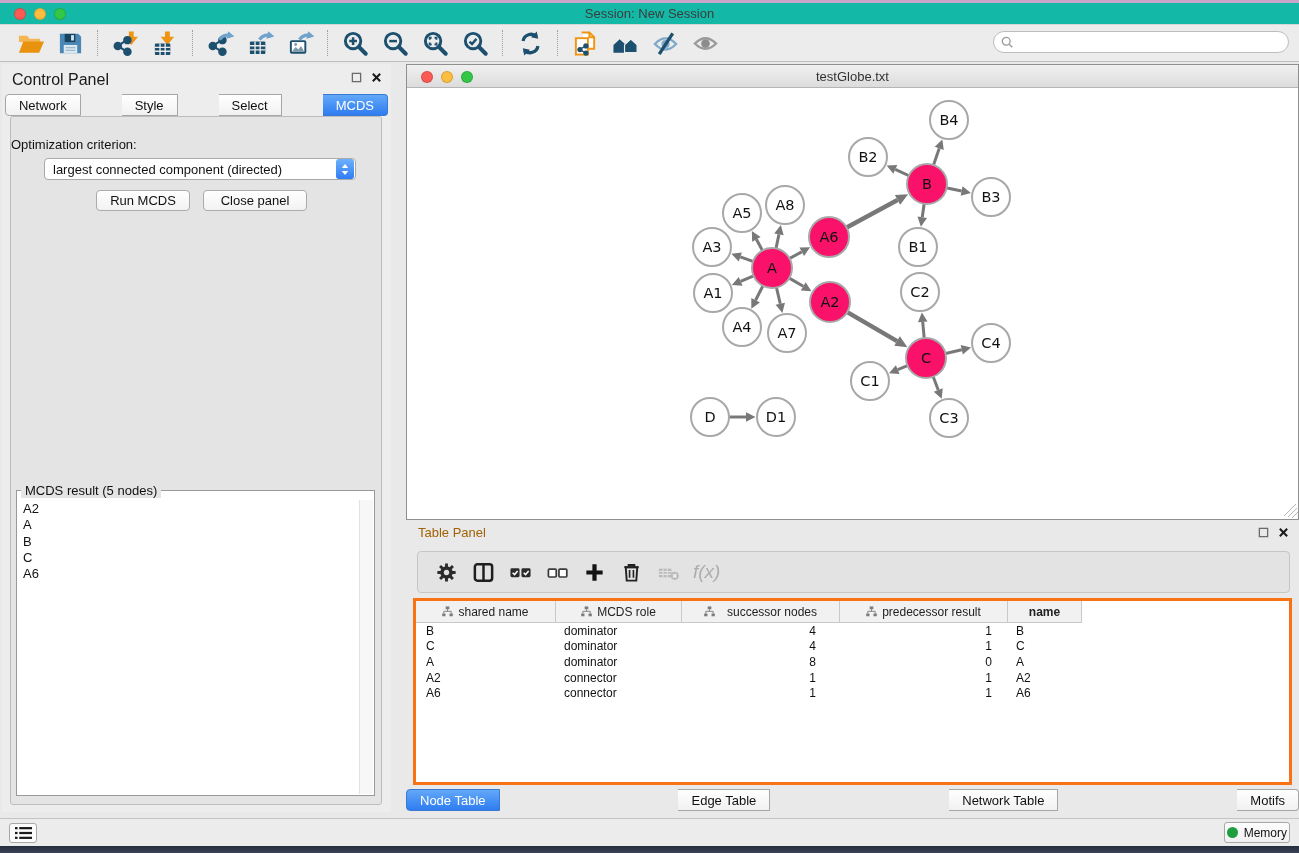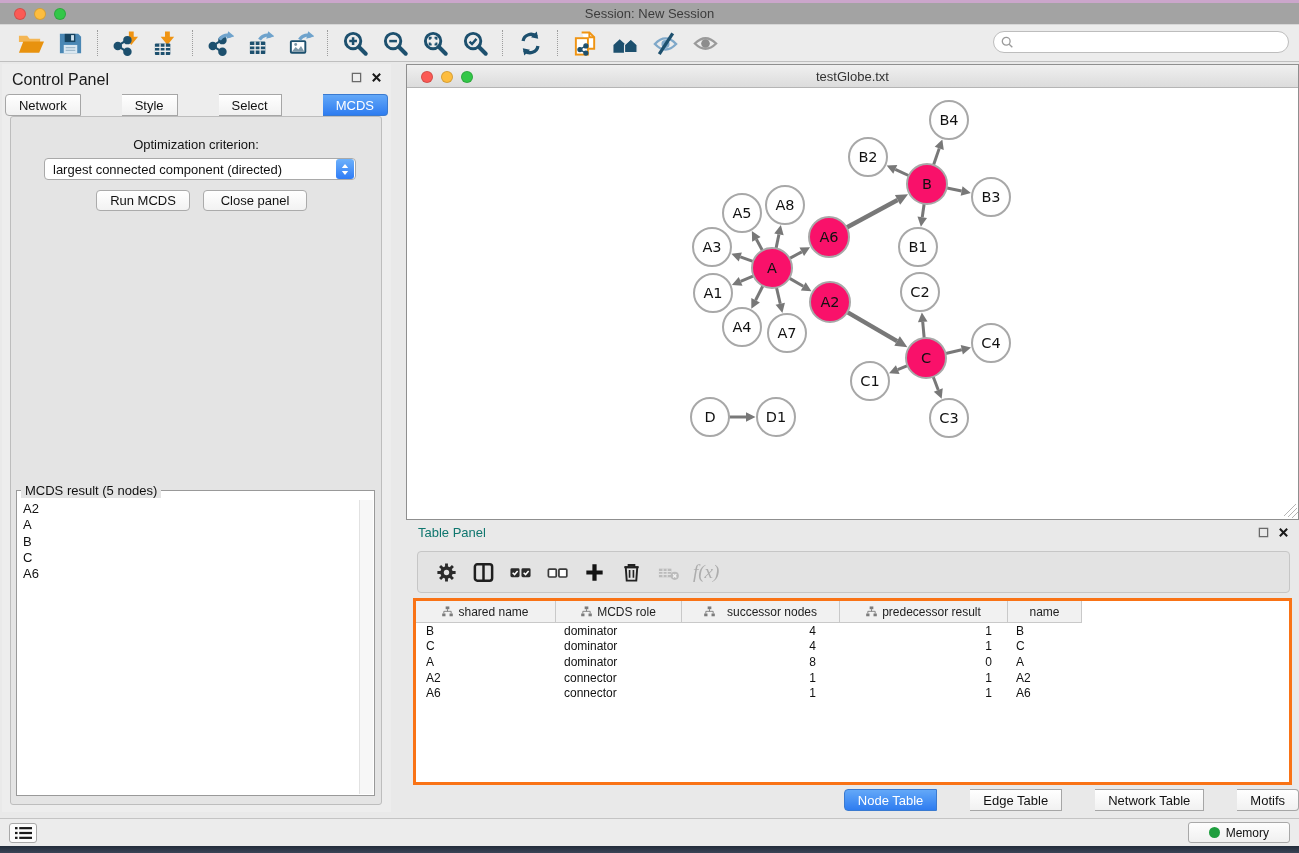--- a/index.html
+++ b/index.html
@@ -2,21 +2,21 @@
 <html><head>
 <meta charset="utf-8">
 <style>
   * { margin:0; padding:0; box-sizing:border-box; }
   html,body { width:1299px; height:853px; overflow:hidden; background:#e9e9e9;
     font-family:"Liberation Sans", sans-serif; }
   #app { position:relative; width:1299px; height:853px; background:#e9e9e9; }
 
   
   .top-strip { position:absolute; left:0; top:0; width:100%; height:3px; background:#cba6cb; }
-  .titlebar { position:absolute; left:0; top:3px; width:100%; height:22px; background:#a3a3a3;
+  .titlebar { position:absolute; left:0; top:3px; width:100%; height:22px; background:#14b8a6;
     border-bottom:1px solid #d7d7d7; }
   .lights { position:absolute; left:14px; top:5px; display:flex; gap:8px; }
   .light { width:12px; height:12px; border-radius:50%; border:1px solid rgba(0,0,0,.15); }
   .light.red{background:#fb5a55;} .light.yellow{background:#fdbd3f;} .light.green{background:#33c748;}
   .title-text { position:absolute; left:0; right:0; top:3px; text-align:center; font-size:13px; color:#3c3c3c; }
 
   .toolbar { position:absolute; left:0; top:25px; width:100%; height:37px; background:#ececec;
     border-bottom:1px solid #bfbfbf; display:flex; align-items:center; padding-left:10px; }
   .tb-btn { width:40px; height:30px; display:flex; align-items:center; justify-content:center; cursor:pointer; }
   .tb-btn svg { width:27px; height:27px; }
@@ -36,21 +36,21 @@
   .seg-row { display:flex; justify-content:center; }
   .seg-btn { background:linear-gradient(#ffffff,#f1f1f1); border:1px solid #a6a6a6; border-left-width:0;
     font-family:"Liberation Sans",sans-serif; font-size:13px; color:#111; padding:3px 13px; cursor:pointer; height:22px; }
   .seg-btn:first-child { border-left-width:1px; border-radius:4px 0 0 4px; }
   .seg-btn:last-child { border-radius:0 4px 4px 0; }
   .seg-btn.active { background:linear-gradient(#63a8f8,#2e7cf0); color:#fff; border-color:#3a7ad0; }
 
   .cp-tabs { position:absolute; left:0; top:30px; width:100%;gap:41px; }
   .cp-content { position:absolute; left:8px; top:52px; width:372px; height:689px;
     background:#e4e4e4; border:1px solid #bdbdbd; border-radius:3px; }
-  .opt-label { position:absolute; left:0; top:20px; width:100%; text-align:center; font-size:13px; color:#111; }
+  .opt-label { position:absolute; left:0; top:20px; width:100%; text-align:left; font-size:13px; color:#111; }
   .dropdown { position:absolute; left:33px; top:41px; width:312px; height:22px; background:#fff;
     border:1px solid #a9a9a9; border-radius:4px; display:flex; align-items:center; cursor:pointer; }
   .dropdown .dd-text { flex:1; font-size:13px; color:#111; padding-left:8px; white-space:nowrap; overflow:hidden; }
   .dd-stepper { width:18px; height:20px; border-radius:3px; background:linear-gradient(#6db1fb,#2f7cf6);
     margin-right:1px; display:flex; flex-direction:column; align-items:center; justify-content:center; gap:1px; }
   .btn { background:linear-gradient(#ffffff,#f2f2f2); border:1px solid #ababab; border-radius:4px;
     font-family:"Liberation Sans",sans-serif; font-size:13px; color:#111; height:21px; cursor:pointer; }
   .run-btn { position:absolute; left:85px; top:73px; width:94px; }
   .closep-btn { position:absolute; left:192px; top:73px; width:104px; }
 
@@ -67,49 +67,49 @@
   
   .net-window { position:absolute; left:406px; top:64px; width:893px; height:456px;
     border:1px solid #8f8f8f; background:#fff; }
   .net-titlebar { position:relative; height:23px; background:linear-gradient(#f0f0f0,#dcdcdc);
     border-bottom:1px solid #b5b5b5; }
   .net-titlebar .lights { top:6px; }
   .net-title { position:absolute; left:0; right:0; top:4px; text-align:center; font-size:13px; color:#333; }
   .net-canvas { position:relative; width:100%; height:431px; background:#fff; }
 
   
-  .table-panel-title { position:absolute; left:418px; top:525px; font-size:13px; color:#0f766e; }
+  .table-panel-title { position:absolute; left:418px; top:525px; font-size:13px; color:#a16207; }
   .tp-icons { position:absolute; right:9px; top:526px; display:flex; gap:7px; }
   .tp-toolbar { position:absolute; left:417px; top:551px; width:873px; height:42px; background:#e3e3e3;
     border:1px solid #c6c6c6; border-radius:4px; display:flex; align-items:center; padding-left:10px; }
   .tp-tb-btn { width:37px; height:32px; display:flex; align-items:center; justify-content:center; cursor:pointer; }
   .tp-tb-btn svg { width:23px; height:23px; }
-  .fx-label { font-family:Liberation Serif, serif; font-style:italic; font-size:19px; color:#adadad;
+  .fx-label { font-family:Liberation Sans, sans-serif; font-style:italic; font-size:19px; color:#adadad;
     padding-left:6px; cursor:default; }
 
   .tp-table { position:absolute; left:413px; top:598px; width:879px; height:187px; background:#fff;
     border:3px solid #f97316; overflow:hidden; }
   .tp-header { display:flex; height:22px; }
   .tp-th { background:#f1f1f1; border-right:1px solid #c9c9c9; border-bottom:1px solid #c9c9c9;
     display:flex; align-items:center; justify-content:center; gap:5px; font-size:12px; color:#222; }
   .tp-th svg { flex:0 0 auto; }
   .tp-row { display:flex; height:15.6px; align-items:center; }
   .tp-td { font-size:12px; color:#111; white-space:nowrap; }
   .tp-td.num { text-align:right; }
 
-  .tp-tabs { position:absolute; left:406px; top:789px; width:893px; display:flex; justify-content:flex-end;gap:33px; }
+  .tp-tabs { position:absolute; left:406px; top:789px; width:893px; display:flex; justify-content:space-between;gap:33px; }
 
   
   .statusbar { position:absolute; left:0; top:818px; width:100%; height:28px; background:#ececec;
     border-top:1px solid #c4c4c4; }
   .list-btn { position:absolute; left:9px; top:4px; width:28px; height:20px; background:#fcfcfc;
     border:1px solid #a8a8a8; border-radius:3px; display:flex; align-items:center; justify-content:center; cursor:pointer; }
   .memory-btn { position:absolute; right:9px; top:3px; height:21px; background:linear-gradient(#fdfdfd,#f0f0f0);
     border:1px solid #a8a8a8; border-radius:3px; display:flex; align-items:center; gap:6px;
-    padding:0 20px; font-size:12px; color:#111; cursor:pointer; }
+    padding:0 2px; font-size:12px; color:#111; cursor:pointer; }
   .mem-dot { width:11px; height:11px; border-radius:50%; background:#1e9e3e; }
   .bottom-strip { position:absolute; left:0; top:846px; width:100%; height:7px;
     background:linear-gradient(#222c3a,#3a4456); }
 </style>
 </head>
 <body>
 
 <div id="app">
 
   <div class="top-strip"></div>
@@ -612,21 +612,21 @@
           <svg viewBox="0 0 12 12" width="11" height="11">
             <path d="M6 3.5v2.3M2 8.2V5.8h8v2.4" stroke="#7c7c7c" fill="none" stroke-width="1"></path>
             <g fill="#7c7c7c">
               <rect x="4" y="0.5" width="4" height="3"></rect>
               <rect x="0.2" y="8.2" width="3.6" height="3"></rect>
               <rect x="8.2" y="8.2" width="3.6" height="3"></rect>
             </g>
           </svg>
           <span>predecessor result</span>
         </div>
-        <div class="tp-th" style="width: 74px;">
+        <div class="tp-th" style="width: 74px; font-weight: bold;">
           <span>name</span>
         </div>
       </div>
     <div id="tp-body">
         <div class="tp-row">
           <div class="tp-td" style="width: 140px; padding: 0px 0px 0px 10px;">B</div>
           <div class="tp-td" style="width: 126px; padding: 0px 0px 0px 8px;">dominator</div>
           <div class="tp-td num" style="width: 158px; padding: 0px 24px 0px 0px;">4</div>
           <div class="tp-td num" style="width: 168px; padding: 0px 16px 0px 0px;">1</div>
           <div class="tp-td" style="width: 74px; padding: 0px 0px 0px 8px;">B</div>

